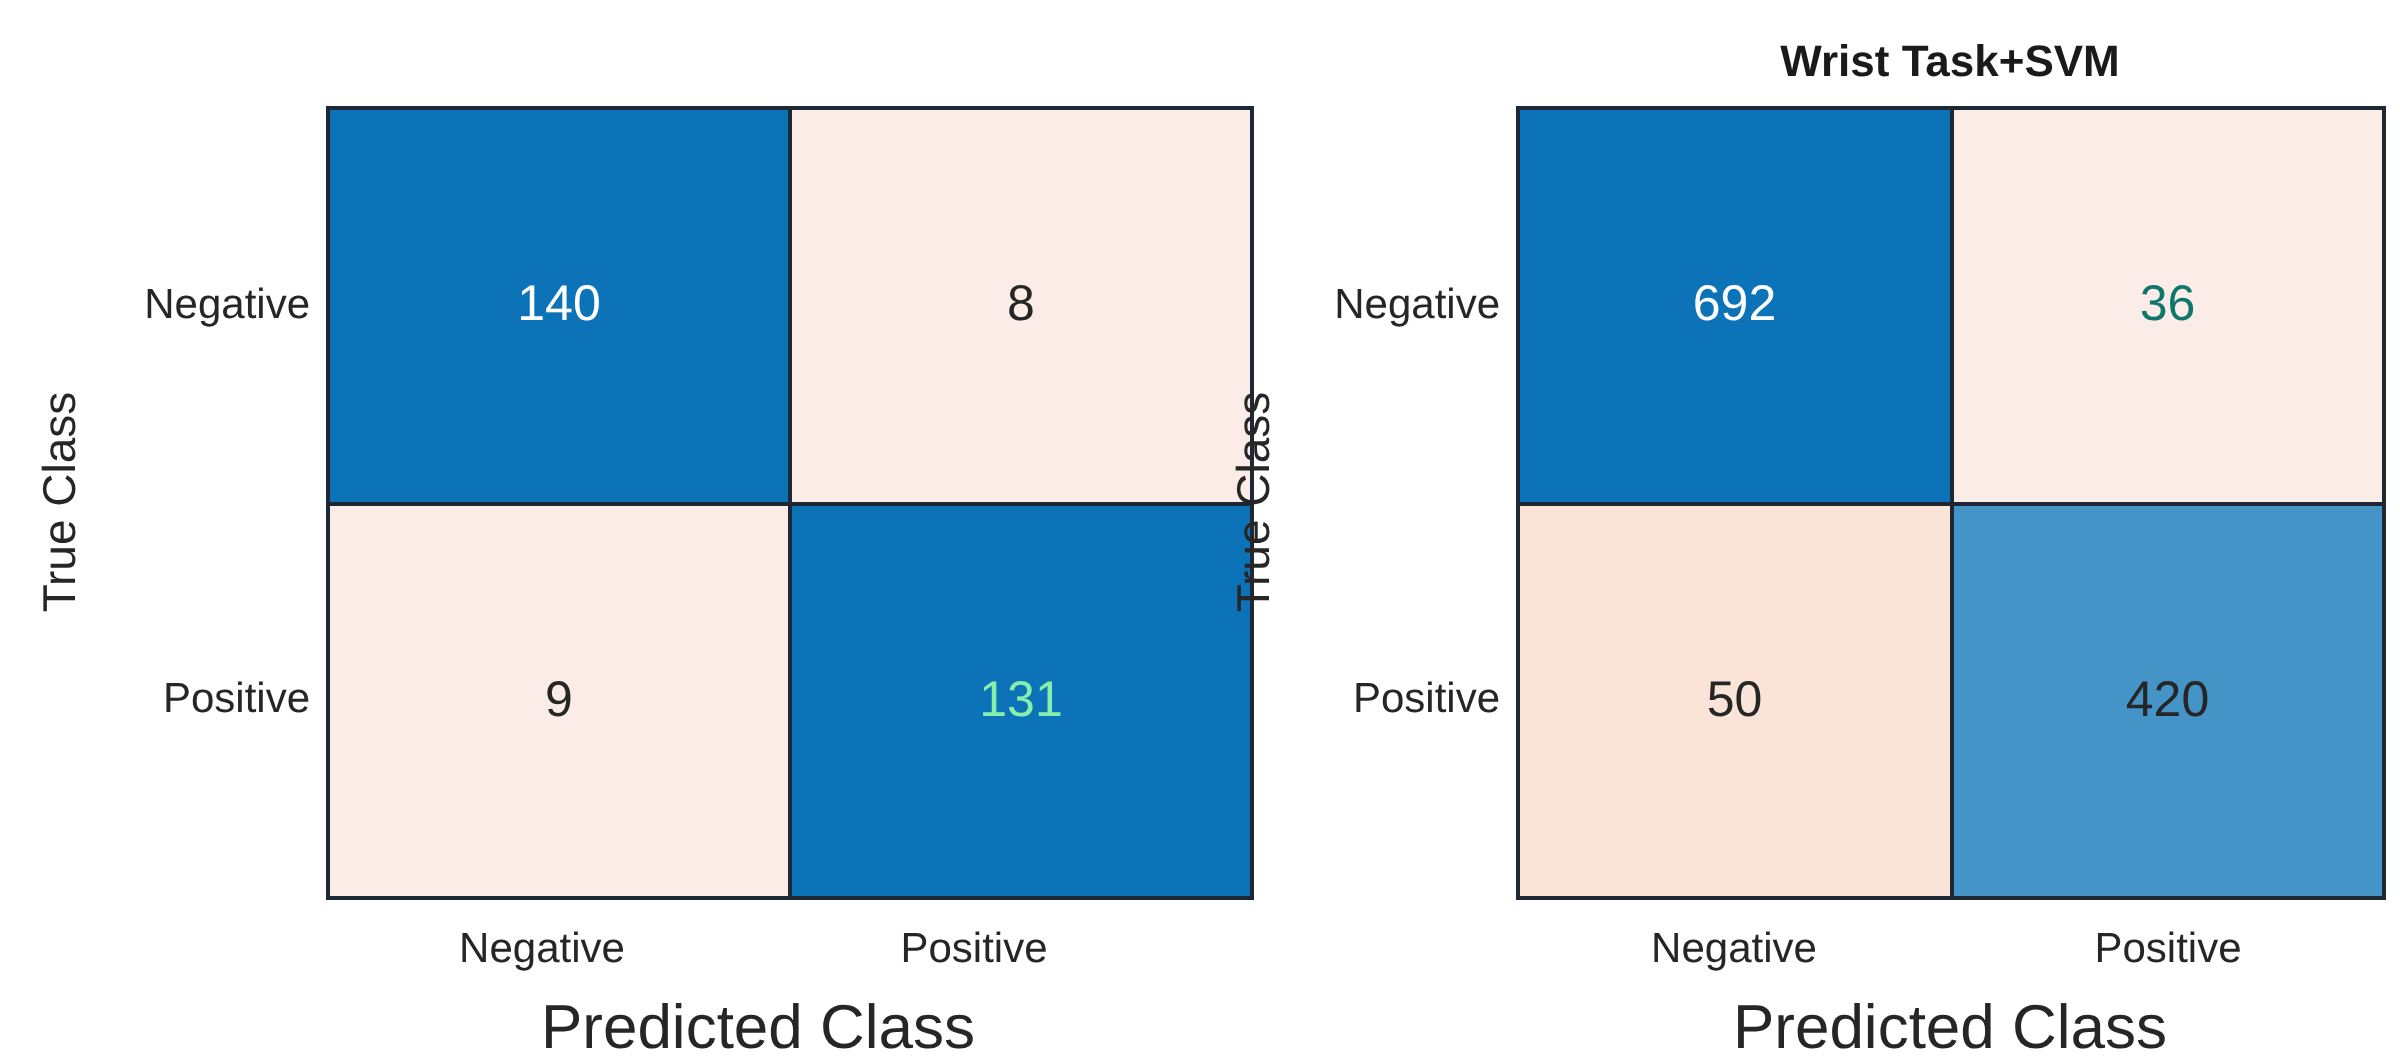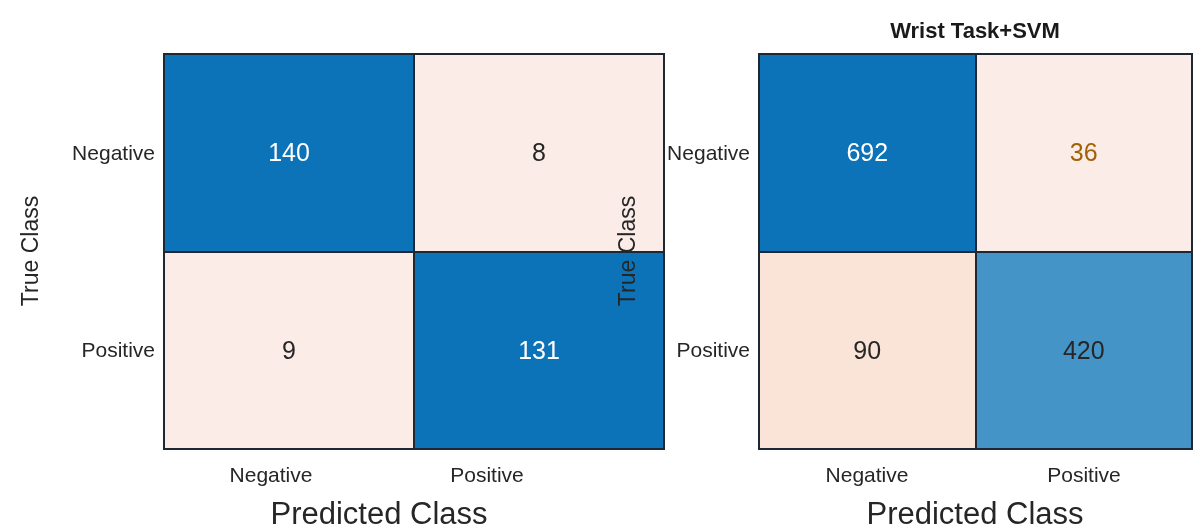--- a/index.html
+++ b/index.html
@@ -77,43 +77,43 @@
 <body>
 
 <div class="canvas">
 
 
   <div class="axis-label-y" style="left:30px; top:251px;">True Class</div>
 
   <div class="ytick" style="left:5px; top:153px;">Negative</div>
   <div class="ytick" style="left:5px; top:350px;">Positive</div>
 
-  <div class="matrix" style="left:163px; top:53px; width:502px; height:397px;">
+  <div class="matrix" style="left:163px; top:53px; width:464px; height:397px;">
     <div class="cell" style="background: rgb(13, 115, 184); color: rgb(255, 255, 255);">140</div>
     <div class="cell" style="background: rgb(251, 236, 231); color: rgb(38, 38, 38);">8</div>
     <div class="cell" style="background: rgb(251, 236, 231); color: rgb(38, 38, 38);">9</div>
-    <div class="cell" style="background: rgb(13, 115, 184); color: #ffffff; text-align: right;">131</div>
+    <div class="cell" style="background: rgb(13, 115, 184); color: #86efac; text-align: right;">131</div>
   </div>
 
   <div class="xtick" style="left:271px; top:463px;">Negative</div>
   <div class="xtick" style="left:487px; top:463px;">Positive</div>
 
   <div class="axis-label-x" style="left:379px; top:496px;">Predicted Class</div>
 
   <div class="chart-title" style="left:975px; top:18px;font-weight:bold;">Wrist Task+SVM</div>
 
   <div class="axis-label-y" style="left:627px; top:251px;">True Class</div>
 
   <div class="ytick" style="left:600px; top:153px;">Negative</div>
   <div class="ytick" style="left:600px; top:350px;">Positive</div>
 
   <div class="matrix" style="left:758px; top:53px; width:435px; height:397px;">
     <div class="cell" style="background: rgb(13, 115, 184); color: rgb(255, 255, 255);">692</div>
-    <div class="cell" style="background: rgb(251, 236, 231); color: #a16207;">36</div>
-    <div class="cell" style="background: rgb(249, 228, 215); color: rgb(38, 38, 38);">90</div>
+    <div class="cell" style="background: rgb(251, 236, 231); color: #0f766e;">36</div>
+    <div class="cell" style="background: rgb(249, 228, 215); color: rgb(38, 38, 38);">50</div>
     <div class="cell" style="background: rgb(68, 148, 200); color: rgb(38, 38, 38);">420</div>
   </div>
 
   <div class="xtick" style="left:867px; top:463px;">Negative</div>
   <div class="xtick" style="left:1084px; top:463px;">Positive</div>
 
   <div class="axis-label-x" style="left:975px; top:496px;">Predicted Class</div>
 
 </div>
 

